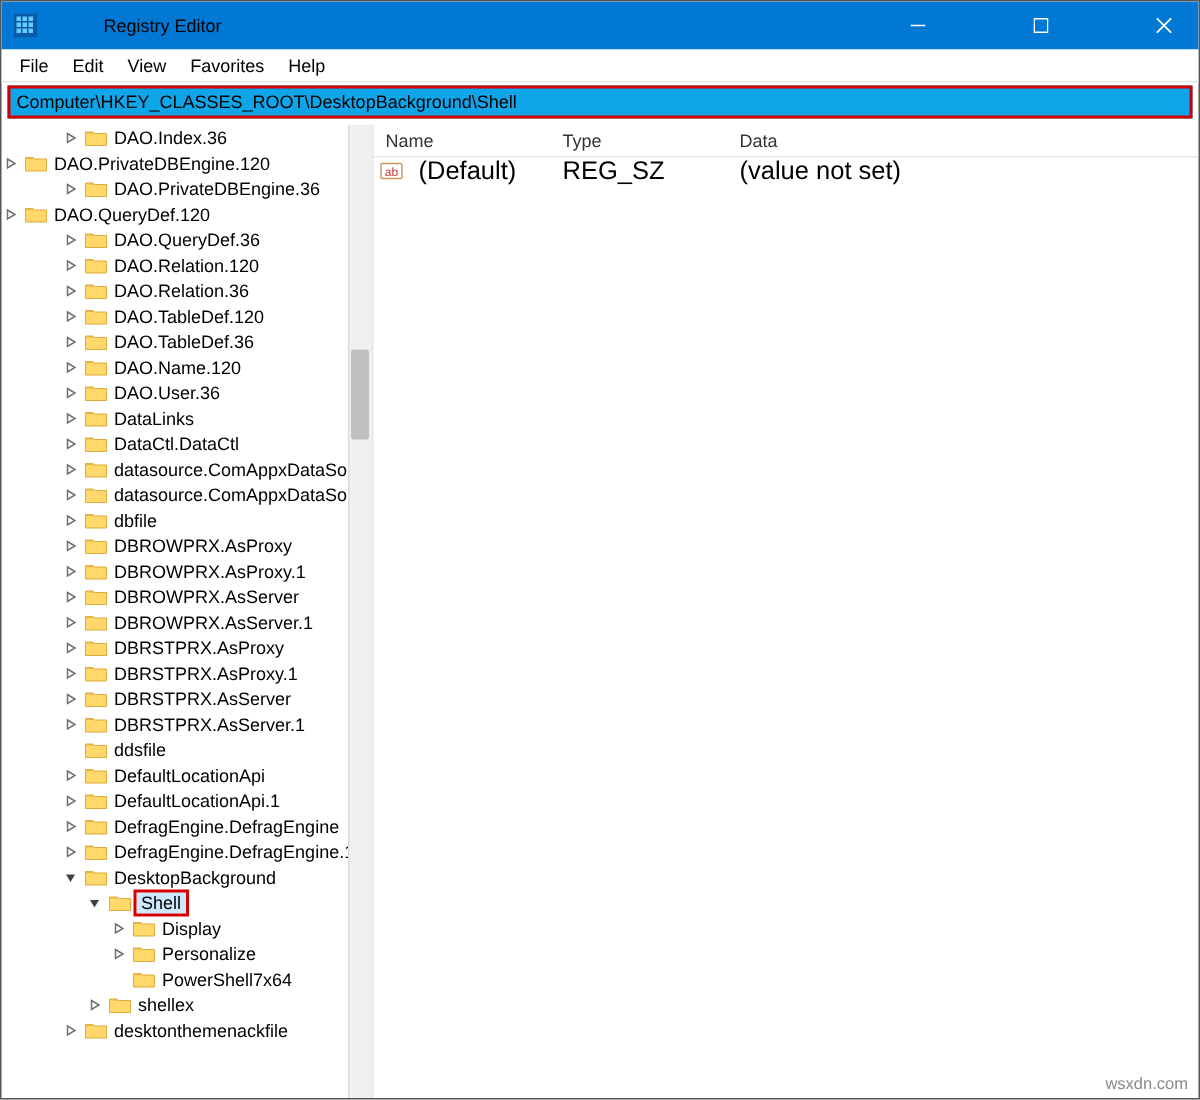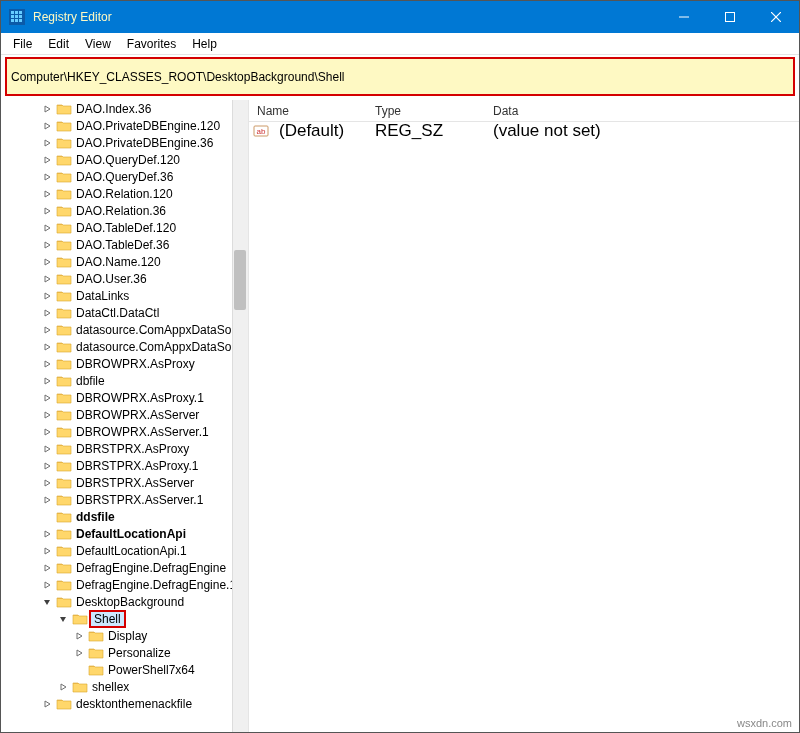--- a/index.html
+++ b/index.html
@@ -1,23 +1,23 @@
 <!DOCTYPE html>
 <html><head>
 <meta charset="utf-8">
 <style>
 * { box-sizing: border-box; margin: 0; padding: 0; }
 body { font-family: "Segoe UI", Tahoma, sans-serif; font-size: 12px; background: #fff; width: 800px; height: 733px; overflow: hidden; display: flex; flex-direction: column; border: 1px solid #555; }
-.titlebar { height: 32px; background: #0078d4; color: #fef9c3; display: flex; align-items: center; padding-left: 8px; }
+.titlebar { height: 32px; background: #0078d4; color: #000000; display: flex; align-items: center; padding-left: 8px; gap: 36px; }
 .titlebar .icon { width: 16px; height: 16px; margin-right: 8px; display: flex; align-items: center; justify-content: center; }
 .titlebar .title { flex: 1; font-size: 12px; }
 .titlebar .wbtn { width: 46px; height: 32px; display: flex; align-items: center; justify-content: center; color: #fff; }
 .menubar { height: 22px; background: #fff; display: flex; align-items: center; padding: 0 4px; border-bottom: 1px solid #e5e5e5; gap: 0; }
 .menubar .mitem { padding: 2px 8px; cursor: default; }
-.addrbar { height: 39px; border: 2px solid #d40000; margin: 2px 4px 4px 4px; display: flex; align-items: center; padding: 0 4px; font-size: 12px; background: #fef9c3; }
+.addrbar { height: 22px; border: 2px solid #d40000; margin: 2px 4px 4px 4px; display: flex; align-items: center; padding: 0 4px; font-size: 12px; background: #0ea5e9; }
 .content { flex: 1; display: flex; min-height: 0; }
 .tree { width: 248px; border-right: 1px solid #e5e5e5; overflow: hidden; padding: 2px 0; position: relative; }
 .tree-inner { position: absolute; top: 0; left: 0; right: 0; }
 .scrollbar-v { position: absolute; right: 0; top: 0; bottom: 0; width: 16px; background: #f0f0f0; border-left: 1px solid #dcdcdc; }
 .scrollbar-thumb { position: absolute; right: 2px; width: 12px; background: #c0c0c0; border-radius: 2px; }
 .row { display: flex; align-items: center; height: 17px; white-space: nowrap; cursor: default; }
 .row .chev { width: 12px; display: inline-flex; justify-content: center; color: #5b5b5b; font-size: 10px; }
 .row .folder { width: 16px; height: 14px; display: inline-flex; align-items: center; justify-content: center; margin: 0 3px; }
 .row .label { font-size: 12px; padding: 0 1px; }
 .row.selected .label { background: #cde8ff; outline: 1px solid #6caeee; }
@@ -96,21 +96,21 @@
             </svg>
           </span>
           <span class="folder">
             <svg viewBox="0 0 16 14">
               <path d="M1 3 L1 12 L15 12 L15 4 L7 4 L6 3 Z" fill="#ffd76b" stroke="#d9a52a" stroke-width="0.6"></path>
               <path d="M1 3 L6 3 L7 4 L1 4 Z" fill="#e8b547"></path>
             </svg>
           </span>
           <span class="label">DAO.Index.36</span>
         </div>
-        <div class="row" style="padding-left: 40px;">
+        <div class="row" style="">
           <span class="chev">
             <svg width="8" height="8">
               <path d="M2 1 L7 4 L2 7 Z" fill="none" stroke="#707070" stroke-width="1"></path>
             </svg>
           </span>
           <span class="folder">
             <svg viewBox="0 0 16 14">
               <path d="M1 3 L1 12 L15 12 L15 4 L7 4 L6 3 Z" fill="#ffd76b" stroke="#d9a52a" stroke-width="0.6"></path>
               <path d="M1 3 L6 3 L7 4 L1 4 Z" fill="#e8b547"></path>
             </svg>
@@ -124,21 +124,21 @@
             </svg>
           </span>
           <span class="folder">
             <svg viewBox="0 0 16 14">
               <path d="M1 3 L1 12 L15 12 L15 4 L7 4 L6 3 Z" fill="#ffd76b" stroke="#d9a52a" stroke-width="0.6"></path>
               <path d="M1 3 L6 3 L7 4 L1 4 Z" fill="#e8b547"></path>
             </svg>
           </span>
           <span class="label">DAO.PrivateDBEngine.36</span>
         </div>
-        <div class="row" style="padding-left: 40px;">
+        <div class="row" style="">
           <span class="chev">
             <svg width="8" height="8">
               <path d="M2 1 L7 4 L2 7 Z" fill="none" stroke="#707070" stroke-width="1"></path>
             </svg>
           </span>
           <span class="folder">
             <svg viewBox="0 0 16 14">
               <path d="M1 3 L1 12 L15 12 L15 4 L7 4 L6 3 Z" fill="#ffd76b" stroke="#d9a52a" stroke-width="0.6"></path>
               <path d="M1 3 L6 3 L7 4 L1 4 Z" fill="#e8b547"></path>
             </svg>
@@ -304,48 +304,48 @@
             <svg width="8" height="8">
               <path d="M2 1 L7 4 L2 7 Z" fill="none" stroke="#707070" stroke-width="1"></path>
             </svg>
           </span>
           <span class="folder">
             <svg viewBox="0 0 16 14">
               <path d="M1 3 L1 12 L15 12 L15 4 L7 4 L6 3 Z" fill="#ffd76b" stroke="#d9a52a" stroke-width="0.6"></path>
               <path d="M1 3 L6 3 L7 4 L1 4 Z" fill="#e8b547"></path>
             </svg>
           </span>
+          <span class="label">dbfile</span>
+        </div>
+        <div class="row" style="padding-left: 40px;">
+          <span class="chev">
+            <svg width="8" height="8">
+              <path d="M2 1 L7 4 L2 7 Z" fill="none" stroke="#707070" stroke-width="1"></path>
+            </svg>
+          </span>
+          <span class="folder">
+            <svg viewBox="0 0 16 14">
+              <path d="M1 3 L1 12 L15 12 L15 4 L7 4 L6 3 Z" fill="#ffd76b" stroke="#d9a52a" stroke-width="0.6"></path>
+              <path d="M1 3 L6 3 L7 4 L1 4 Z" fill="#e8b547"></path>
+            </svg>
+          </span>
           <span class="label">DBROWPRX.AsProxy</span>
         </div>
         <div class="row" style="padding-left: 40px;">
           <span class="chev">
             <svg width="8" height="8">
               <path d="M2 1 L7 4 L2 7 Z" fill="none" stroke="#707070" stroke-width="1"></path>
             </svg>
           </span>
           <span class="folder">
             <svg viewBox="0 0 16 14">
               <path d="M1 3 L1 12 L15 12 L15 4 L7 4 L6 3 Z" fill="#ffd76b" stroke="#d9a52a" stroke-width="0.6"></path>
               <path d="M1 3 L6 3 L7 4 L1 4 Z" fill="#e8b547"></path>
             </svg>
           </span>
-          <span class="label">dbfile</span>
-        </div>
-        <div class="row" style="padding-left: 40px;">
-          <span class="chev">
-            <svg width="8" height="8">
-              <path d="M2 1 L7 4 L2 7 Z" fill="none" stroke="#707070" stroke-width="1"></path>
-            </svg>
-          </span>
-          <span class="folder">
-            <svg viewBox="0 0 16 14">
-              <path d="M1 3 L1 12 L15 12 L15 4 L7 4 L6 3 Z" fill="#ffd76b" stroke="#d9a52a" stroke-width="0.6"></path>
-              <path d="M1 3 L6 3 L7 4 L1 4 Z" fill="#e8b547"></path>
-            </svg>
-          </span>
           <span class="label">DBROWPRX.AsProxy.1</span>
         </div>
         <div class="row" style="padding-left: 40px;">
           <span class="chev">
             <svg width="8" height="8">
               <path d="M2 1 L7 4 L2 7 Z" fill="none" stroke="#707070" stroke-width="1"></path>
             </svg>
           </span>
           <span class="folder">
             <svg viewBox="0 0 16 14">
@@ -418,31 +418,31 @@
             </svg>
           </span>
           <span class="folder">
             <svg viewBox="0 0 16 14">
               <path d="M1 3 L1 12 L15 12 L15 4 L7 4 L6 3 Z" fill="#ffd76b" stroke="#d9a52a" stroke-width="0.6"></path>
               <path d="M1 3 L6 3 L7 4 L1 4 Z" fill="#e8b547"></path>
             </svg>
           </span>
           <span class="label">DBRSTPRX.AsServer.1</span>
         </div>
-        <div class="row" style="padding-left: 40px; font-weight: bold;">
+        <div class="row" style="padding-left: 40px;">
           <span class="chev"></span>
           <span class="folder">
             <svg viewBox="0 0 16 14">
               <path d="M1 3 L1 12 L15 12 L15 4 L7 4 L6 3 Z" fill="#ffd76b" stroke="#d9a52a" stroke-width="0.6"></path>
               <path d="M1 3 L6 3 L7 4 L1 4 Z" fill="#e8b547"></path>
             </svg>
           </span>
           <span class="label">ddsfile</span>
         </div>
-        <div class="row" style="padding-left: 40px; font-weight: bold;">
+        <div class="row" style="padding-left: 40px;">
           <span class="chev">
             <svg width="8" height="8">
               <path d="M2 1 L7 4 L2 7 Z" fill="none" stroke="#707070" stroke-width="1"></path>
             </svg>
           </span>
           <span class="folder">
             <svg viewBox="0 0 16 14">
               <path d="M1 3 L1 12 L15 12 L15 4 L7 4 L6 3 Z" fill="#ffd76b" stroke="#d9a52a" stroke-width="0.6"></path>
               <path d="M1 3 L6 3 L7 4 L1 4 Z" fill="#e8b547"></path>
             </svg>

